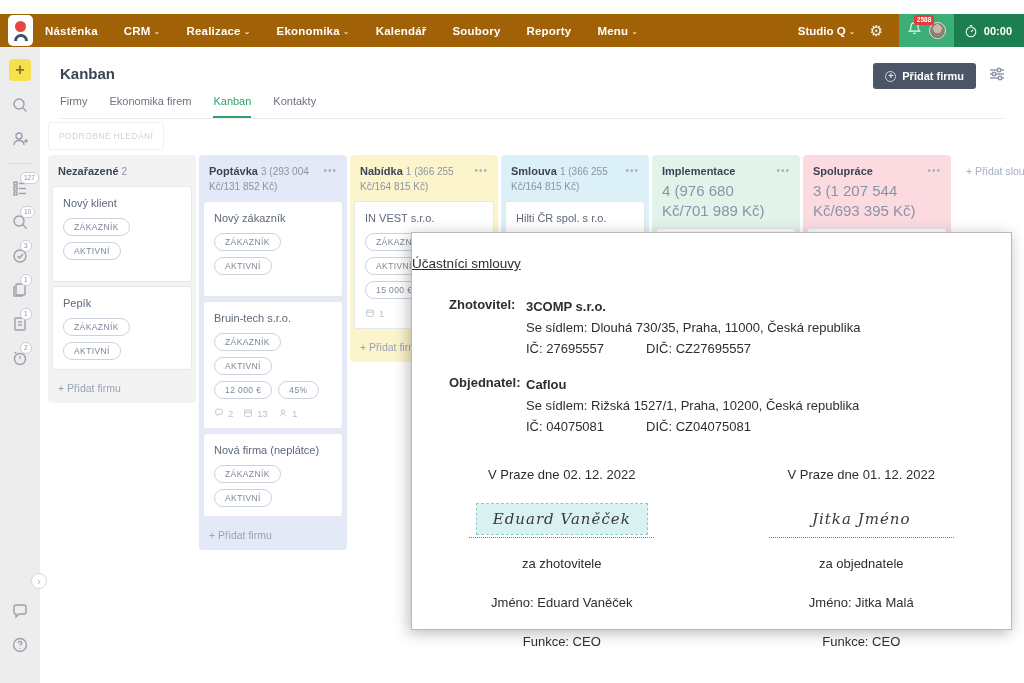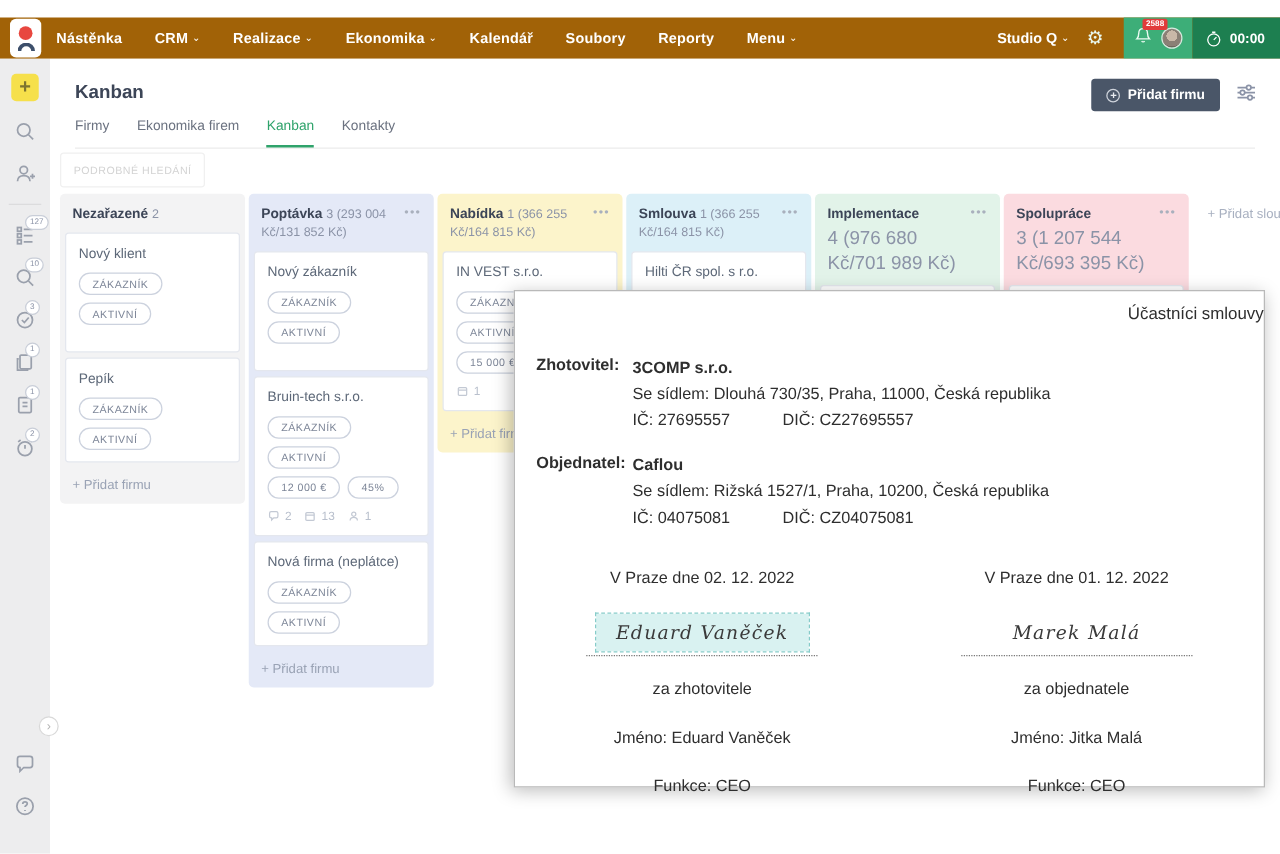--- a/index.html
+++ b/index.html
@@ -65,22 +65,22 @@
   .chip-ghost-a { width:52px; height:16px; border:1px solid #ccd2de; border-radius:10px; }
   .chip-ghost-b { width:40px; height:16px; border:1px solid #ccd2de; border-radius:10px; }
   .meta { display:flex; align-items:center; gap:4px; margin-top:9px; color:#b9c0cd; font-size:9.5px; }
   .meta svg { stroke:#c3c9d4; fill:none; stroke-width:1.2; }
   .meta .cnt { margin-right:6px; }
   .add-link { font-size:10.5px; color:#9aa3b5; padding:8px 10px 5px 10px; cursor:pointer; }
   .add-col { font-size:10.5px; color:#a8b0c0; white-space:nowrap; margin:10px 0 0 12px; cursor:pointer; }
 
   
   .doc { position:absolute; left:411px; top:232px; width:601px; height:398px; background:#fff; border:1px solid #b9b9b9; box-shadow:-2px 3px 14px rgba(0,0,0,.28); z-index:50; color:#2e2e2e; }
-  .doc-title { text-align:right; margin-top:10px; font-size:13.5px; }
-  .party { display:flex; margin:0 0 0 17px; }
+  .doc-title { text-align:left; margin-top:23px; font-size:13.5px;text-decoration:underline; }
+  .party { display:flex; margin:0 0 0 37px; }
   .party-role { width:77px; font-weight:700; font-size:13px; padding-top:1px; }
   .party-info { font-size:13px; line-height:21px; }
   .party-name { font-weight:700; } 
   .ic-row span:first-child { margin-right:42px; }
   .dates { display:flex; margin-top:30px;justify-content:flex-end; }
   .half { width:50%; text-align:center; font-size:13px; }
   .sigs { display:flex; margin-top:22px; align-items:flex-end; }
   .sig-line { display:inline-block; border-bottom:1px dotted #777; padding:0 6px 3px 6px; min-width:185px; }
   .sig-script { font-family:"DejaVu Serif",serif; font-style:italic; font-size:15px; color:#3a3a3a; letter-spacing:1px; display:inline-block; padding:6px 16px; }
   .sig-hl { background:#d9f2f1; outline:1px dashed #86ccc9; cursor:pointer; }
@@ -412,21 +412,21 @@
     <div class="dates">
       <div class="half">V Praze dne 02. 12. 2022</div>
       <div class="half">V Praze dne 01. 12. 2022</div>
     </div>
 
     <div class="sigs">
       <div class="half">
         <span class="sig-line"><span class="sig-script sig-hl">Eduard Vaněček</span></span>
       </div>
       <div class="half">
-        <span class="sig-line"><span class="sig-script">Marek Malá</span></span>
+        <span class="sig-line"><span class="sig-script">Jitka Jméno</span></span>
       </div>
     </div>
 
     <div class="doc-row" style="margin-top:18px">
       <div class="half">za zhotovitele</div>
       <div class="half">za objednatele</div>
     </div>
     <div class="doc-row">
       <div class="half">Jméno: Eduard Vaněček</div>
       <div class="half">Jméno: Jitka Malá</div>

